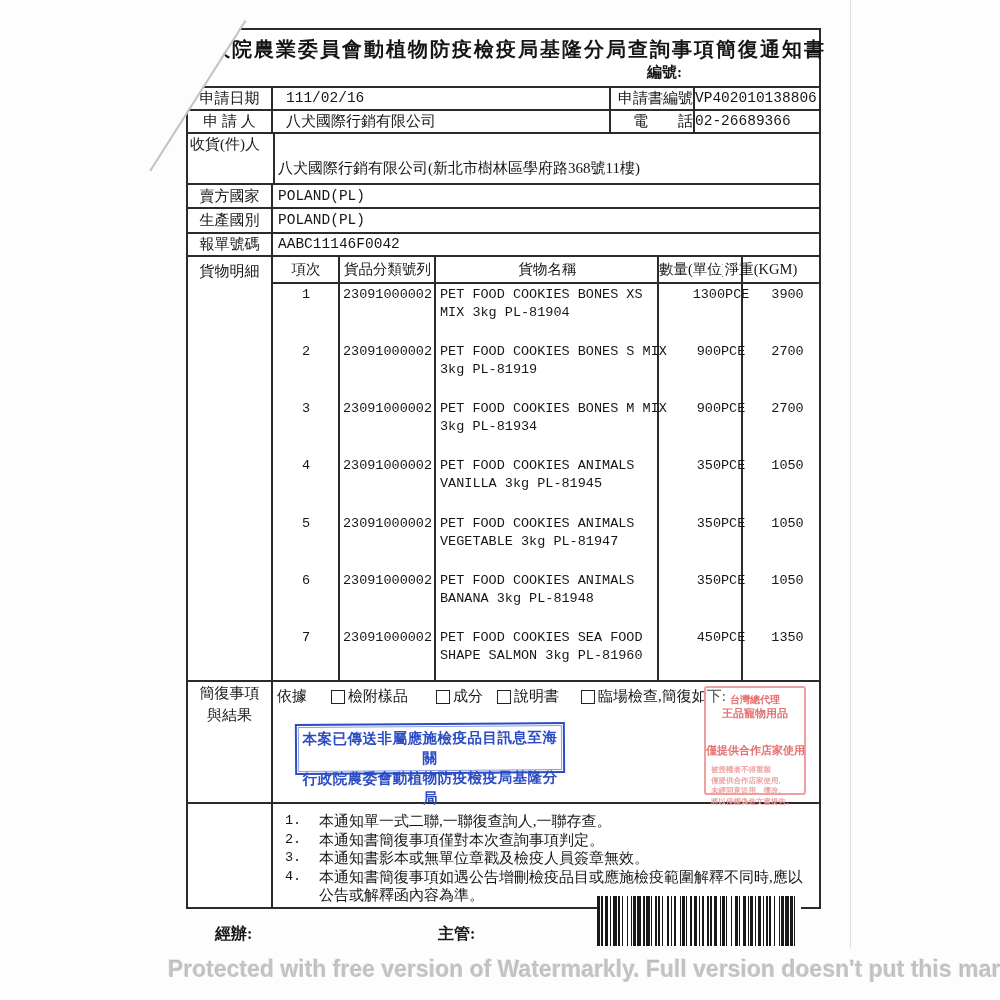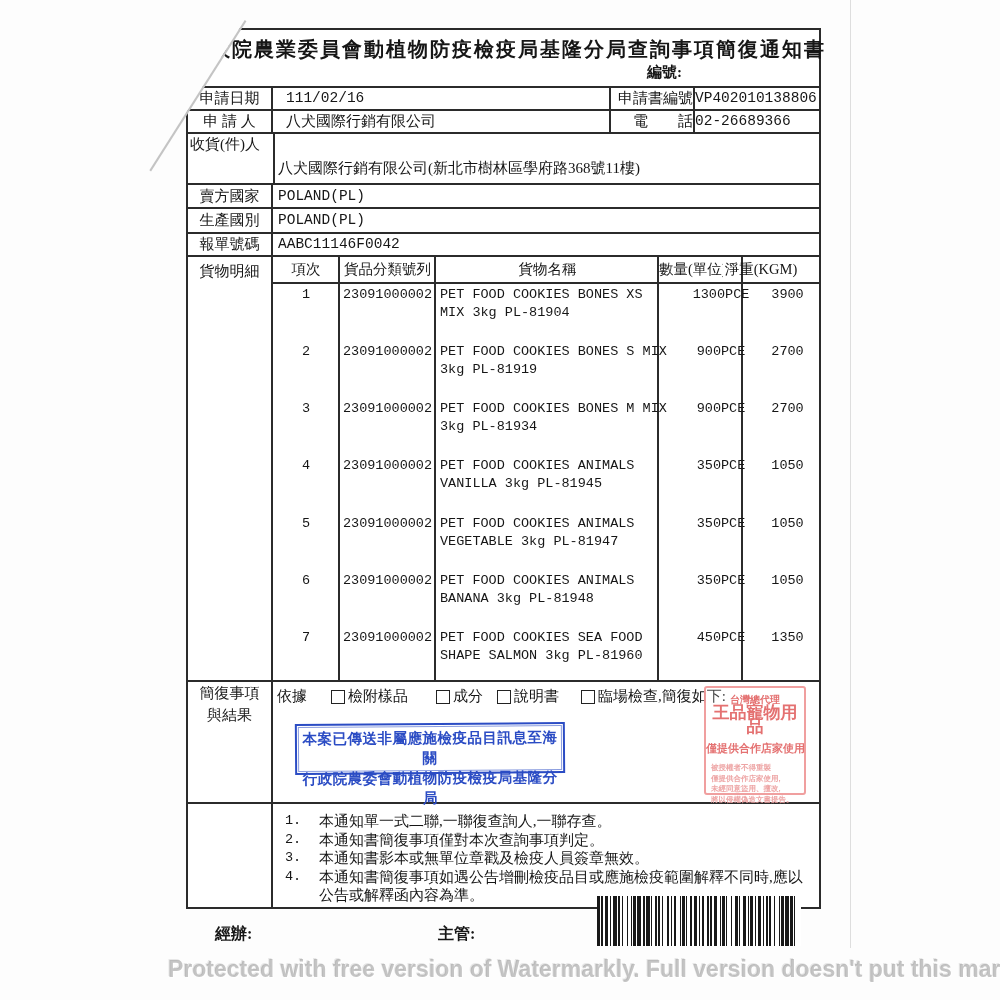--- a/index.html
+++ b/index.html
@@ -78,22 +78,22 @@
   .notes{position:absolute;left:0;top:774px;width:100%;height:103px;}
   .notes-lab{position:absolute;left:0;top:0;bottom:0;width:83px;border-right:2px solid var(--ink);}
   .notes-body{position:absolute;left:85px;right:4px;top:0;bottom:0;padding-top:8px;}
   .note{display:flex;font-size:15px;line-height:18.5px;}
   .n-no{width:34px;padding-left:12px;flex:none;font-family:"Liberation Mono","DejaVu Sans Mono",monospace;font-size:13.5px;}
   .n-text{width:500px;}
 
   
   .red-stamp{position:absolute;left:704px;top:686px;width:98px;height:100px;border:2px solid var(--redborder);border-radius:3px;background:rgba(255,255,255,.2);padding-top:5px;opacity:.95;font-family:"Liberation Sans","DejaVu Sans",sans-serif;}
   .rs-l1{text-align:center;font-size:10px;line-height:13px;color:var(--red);font-weight:bold;}
-  .rs-l2{text-align:center;font-size:17px;line-height:14px;color:var(--red);font-weight:bold;}
-  .rs-l3{text-align:center;font-size:11px;line-height:13px;color:var(--red);font-weight:bold;margin-top:8px;white-space:nowrap;}
+  .rs-l2{text-align:center;font-size:11px;line-height:14px;color:var(--red);font-weight:bold;}
+  .rs-l3{text-align:center;font-size:11px;line-height:13px;color:var(--red);font-weight:bold;margin-top:24px;white-space:nowrap;}
   .rs-s{font-size:7.5px;line-height:10.5px;color:var(--redlite);font-weight:bold;padding-left:5px;white-space:nowrap;}
   .rs-small{margin-top:8px;}
 
   
   .fold-mask{position:absolute;left:150px;top:20px;width:95px;height:150px;background:#fdfdfd;clip-path:polygon(0 0,100% 0,0 100%);z-index:4;}
   .fold-line{position:absolute;left:150px;top:170px;width:178px;height:1.5px;background:#c4c4c4;transform-origin:0 50%;transform:rotate(-57.6deg);z-index:5;}
 
   
   .f-handler{position:absolute;left:215px;top:924px;font-size:16px;font-weight:bold;}
   .f-super{position:absolute;left:438px;top:924px;font-size:16px;font-weight:bold;}

